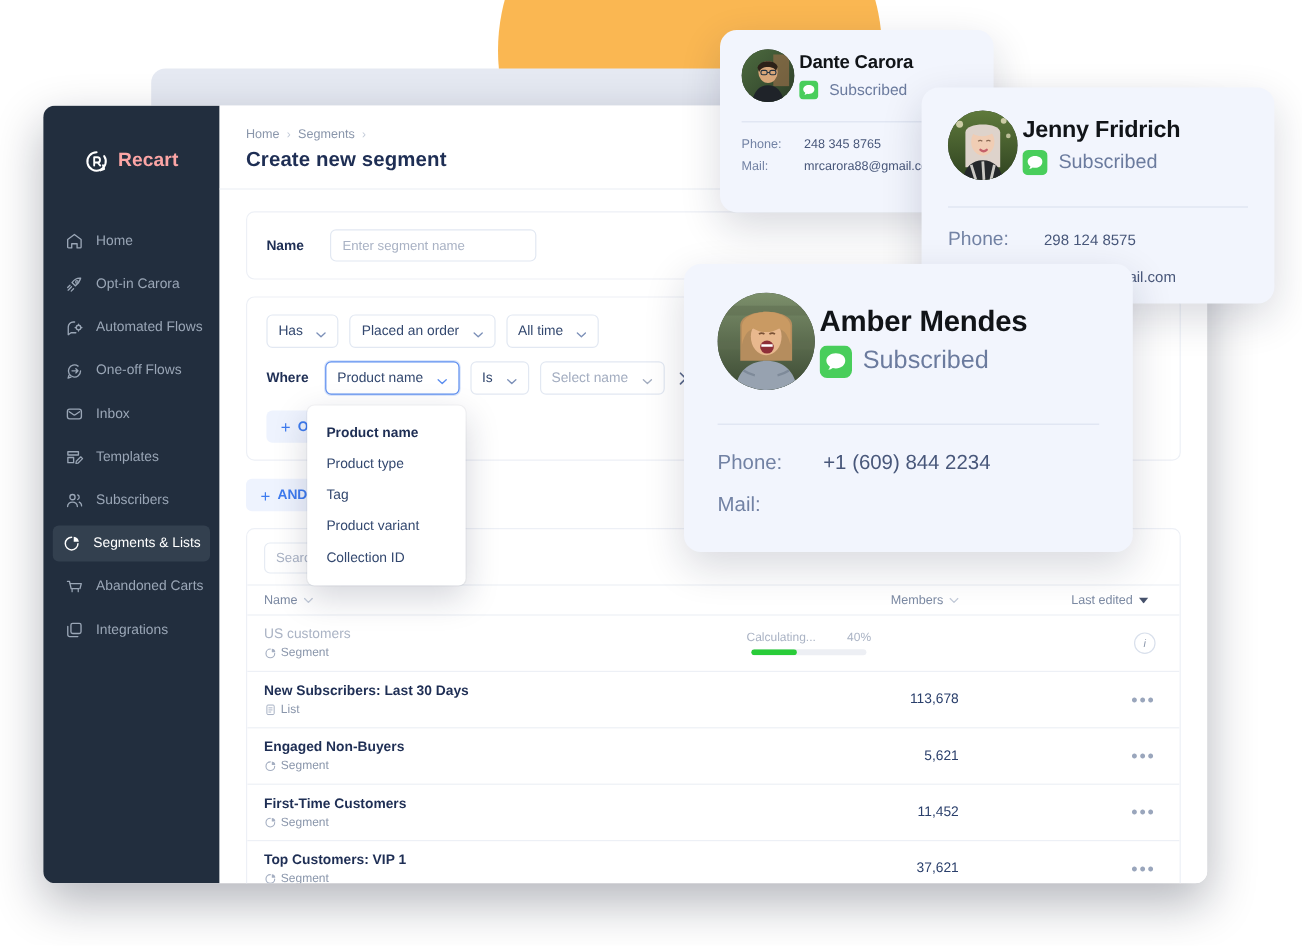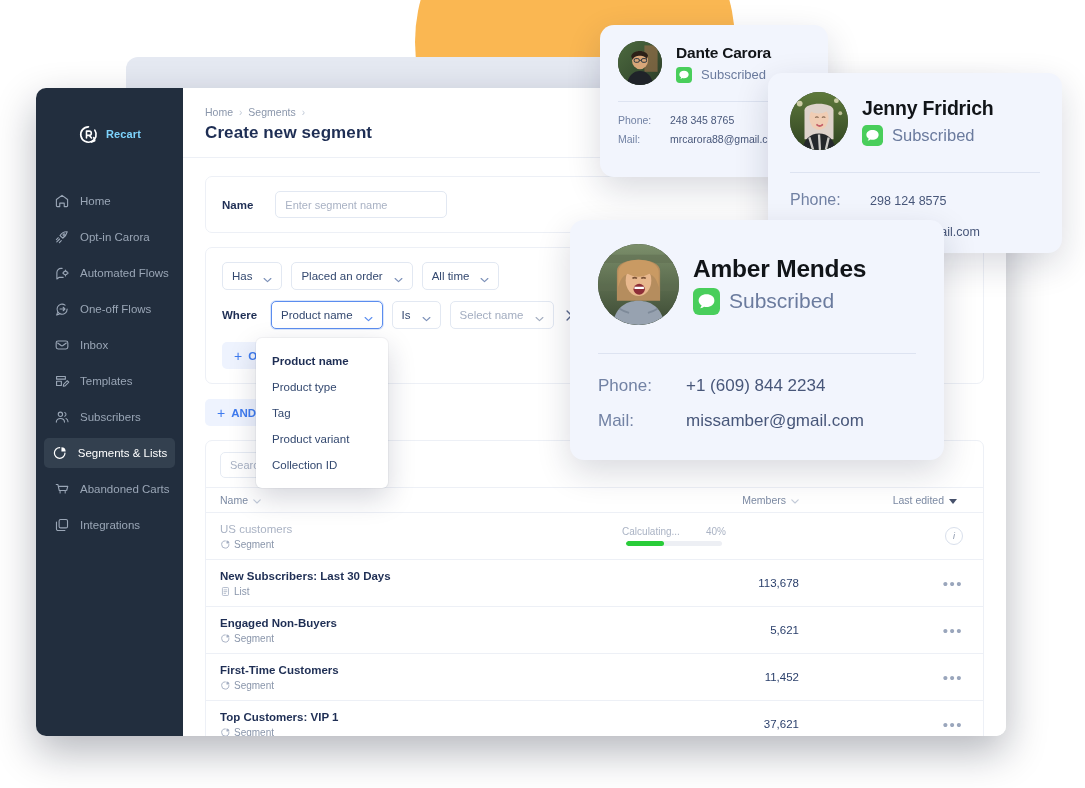--- a/index.html
+++ b/index.html
@@ -33,21 +33,21 @@
   }
 
   
   .sidebar {
     width: 147px; flex: 0 0 147px;
     background: #222E3E;
     padding-top: 24px;
   }
   .brand { display: flex; align-items: center; justify-content: center; gap: 7px; height: 44px; }
   .brand-mark { width: 21px; height: 21px; flex: 0 0 21px; }
-  .brand-text { color: #7dd3fc; font-size: 11px; font-weight: 700; letter-spacing: .1px; }
+  .brand-text { color: #fca5a5; font-size: 16px; font-weight: 700; letter-spacing: .1px; }
 
   .nav { margin-top: 30px; padding: 0 8px; }
   .nav-item {
     display: flex; align-items: center; gap: 10px;
     height: 30px; padding: 0 10px; margin-bottom: 6px;
     border-radius: 5px; cursor: pointer;
   }
   .nav-item.active { background: #33404F; justify-content: center; }
   .nav-item .ic { width: 16px; height: 16px; flex: 0 0 16px; display: block; }
   .nav-item .ic svg { display: block; }
@@ -158,21 +158,21 @@
 
   
   .card {
     position: absolute; background: #F2F5FD; border-radius: 14px;
     box-shadow: 0 12px 34px rgba(16,26,56,.16);
   }
   .card-dante { left: 600px; top: 25px; width: 228px; height: 152px; padding: 16px 18px; z-index: 22; }
   .card-jenny { left: 768px; top: 73px; width: 294px; height: 180px; padding: 19px 22px; z-index: 24; }
   .card-amber { left: 570px; top: 220px; width: 374px; height: 240px; padding: 24px 28px; z-index: 26; }
 
-  .card-head { display: flex; align-items: center; gap: 14px; }
+  .card-head { display: flex; align-items: center; gap: 4px; }
   .avatar { border-radius: 50%; overflow: hidden; flex: none; background: #2f3a2a; position: relative; }
   .avatar svg { display: block; width: 100%; height: 100%; }
   .cname { font-weight: 700; color: #111418; letter-spacing: -.2px; }
   .sub-line { display: flex; align-items: center; gap: 9px; margin-top: 5px; }
   .msg-icon { border-radius: 23%; flex: none; }
   .sub-txt { color: #6B7B9E; }
   .divider { height: 1px; background: #DDE3F1; }
   .kv { display: flex; align-items: baseline; }
   .kv .k { color: #7282A4; }
   .kv .v { color: #48577A; }
@@ -675,17 +675,16 @@
         </div>
       </div>
     </div>
     <div class="divider"></div>
     <div class="kv">
       <span class="k">Phone:</span>
       <span class="v">+1 (609) 844 2234</span>
     </div>
     <div class="kv">
       <span class="k">Mail:</span>
-      <span class="v">missamber@gmail.com</span>
     </div>
   </div>
 
 </div>
 
 </body></html>

